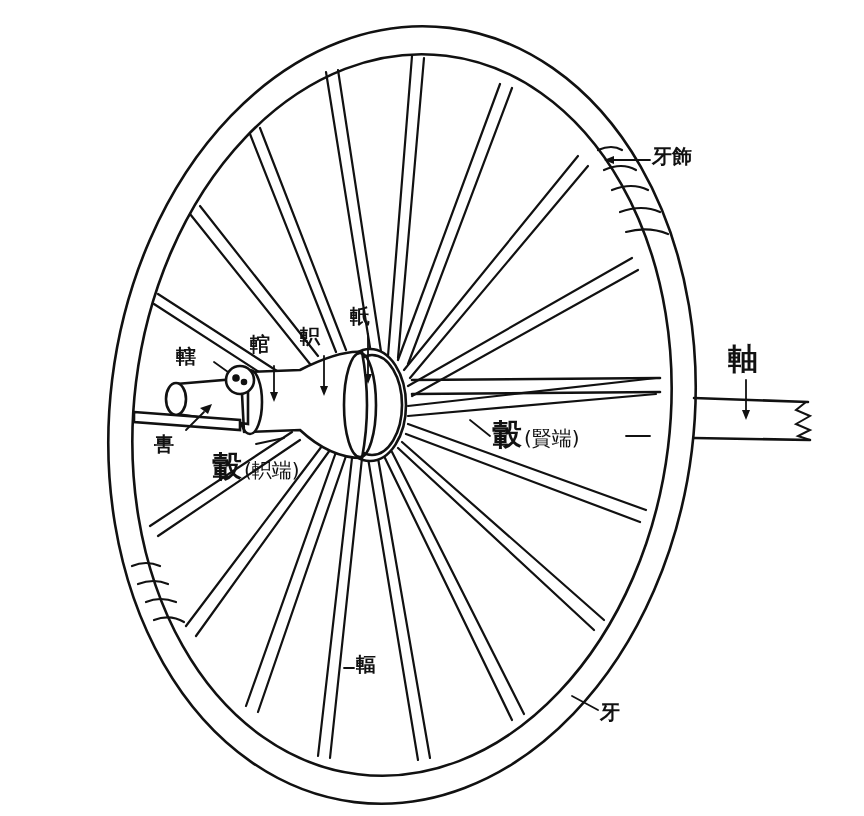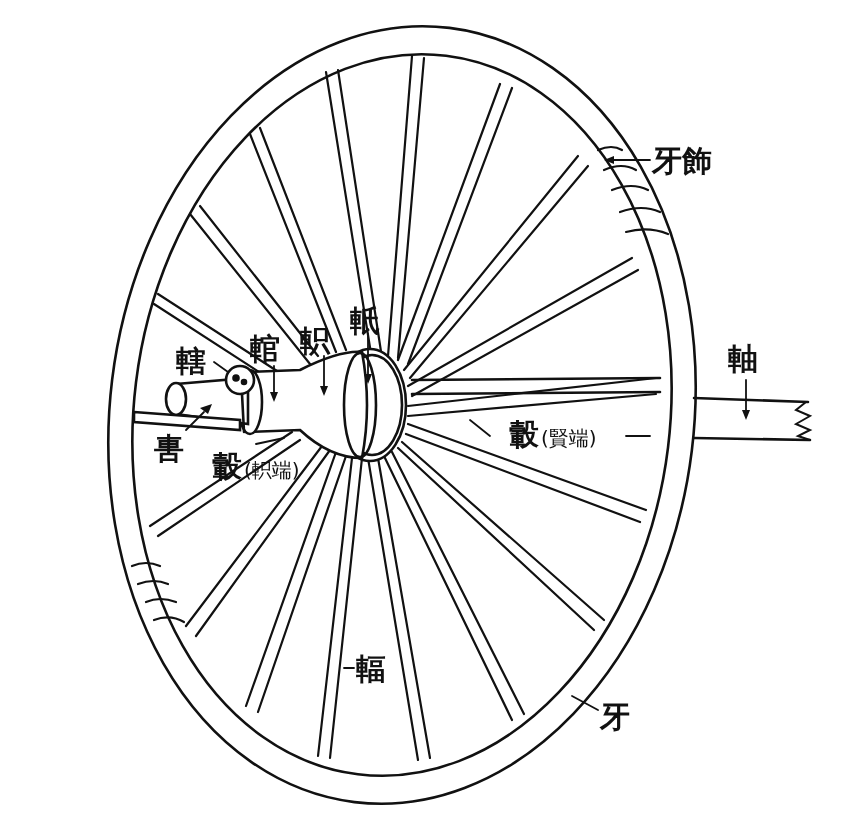--- a/index.html
+++ b/index.html
@@ -1,20 +1,20 @@
 <!DOCTYPE html>
 <html><head>
   <meta charset="utf-8">
   <style>
     html, body { margin: 0; padding: 0; background: #ffffff; }
     body { width: 864px; height: 816px; overflow: hidden; position: relative; }
     svg.diagram { position: absolute; left: 0; top: 0; }
     .lbl { position: absolute; font-family: "DejaVu Sans", sans-serif; color: #111; font-weight: bold; white-space: nowrap; line-height: 1; }
     .lbl.big { font-size: 30px; }
-    .lbl.med { font-size: 30px; }
+    .lbl.med { font-size: 20px; }
     .lbl.small { font-size: 20px; font-weight: normal; }
   </style>
 </head>
 <body>
 
 <svg class="diagram" width="864" height="816" viewBox="0 0 864 816" xmlns="http://www.w3.org/2000/svg">
   <g fill="none" stroke="#111" stroke-width="2.6" stroke-linecap="round">
 
     <ellipse cx="402" cy="415" rx="292" ry="390" transform="rotate(7 402 415)"></ellipse>
     <ellipse cx="402" cy="415" rx="268" ry="362" transform="rotate(7 402 415)"></ellipse>
@@ -123,18 +123,18 @@
 
 <div class="lbl med" style="left:652px; top:146px;">牙飾</div>
 <div class="lbl med" style="left:176px; top:346px;">轄</div>
 <div class="lbl med" style="left:250px; top:334px;">輨</div>
 <div class="lbl med" style="left:300px; top:326px;">軹</div>
 <div class="lbl med" style="left:350px; top:306px;">軝</div>
 <div class="lbl med" style="left:154px; top:434px;">軎</div>
 <div style="position:absolute; left:212px; top:452px;">
   <span class="lbl big" style="position:static;">轂</span><span class="lbl small" style="position:static; margin-left:2px;text-align:right;">(軹端)</span>
 </div>
-<div style="position:absolute; left:492px; top:420px;margin-left:17px;">
+<div style="position:absolute; left:492px; top:420px;">
   <span class="lbl big" style="position:static;">轂</span><span class="lbl small" style="position:static; margin-left:2px;">(賢端)</span>
 </div>
 <div class="lbl big" style="left:728px; top:344px;">軸</div>
 <div class="lbl med" style="left:356px; top:654px;">輻</div>
 <div class="lbl med" style="left:600px; top:702px;">牙</div>
 
 </body></html>

